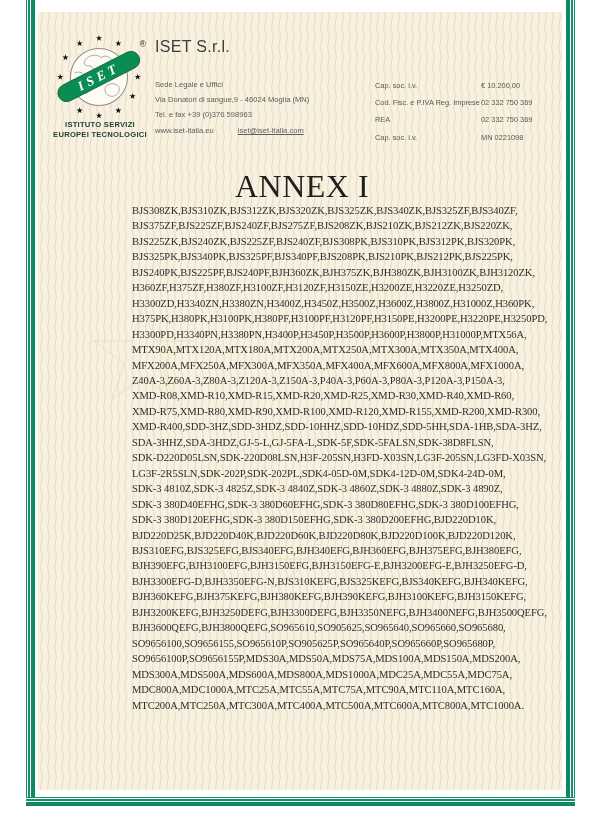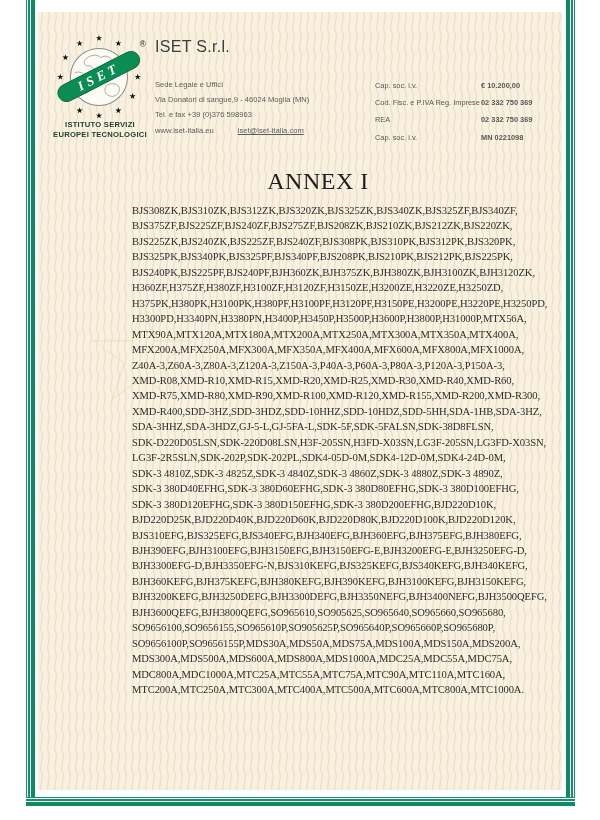--- a/index.html
+++ b/index.html
@@ -24,25 +24,25 @@
   
   .logo { position:absolute; left:46px; top:34px; width:106px; height:90px; }
   .logo-caption { position:absolute; left:28px; top:120px; width:144px; text-align:center;
     font-size:7.6px; font-weight:bold; color:#204235; letter-spacing:.25px; line-height:9.5px; }
   .company-name { position:absolute; left:155px; top:38px; font-size:16px; color:#3e3e3e; letter-spacing:.3px; }
   .addr { position:absolute; left:155px; top:77px; font-size:7.6px; color:#5c5c5c; }
   .addr div { height:15.2px; line-height:15.2px; white-space:nowrap; }
   .addr .email { text-decoration:underline; margin-left:22px; }
   .registry { position:absolute; left:347px; top:77px; font-size:7.4px; color:#575757; }
   .reg-row { position:relative; height:17.2px; line-height:17.2px; width:210px; white-space:nowrap;margin-left:28px; }
-  .reg-val { position:absolute; left:106px; top:0;font-weight:bold; }
+  .reg-val { position:absolute; left:106px; top:0; }
 
   
-  .annex-title { position:absolute; left:118px; top:168px; width:400px; text-align:center;
-    font-family:"Liberation Serif", serif; font-size:24px; color:#1f1f1f; letter-spacing:.5px; }
+  .annex-title { position:absolute; left:102px; top:168px; width:400px; text-align:center;
+    font-family:"Liberation Serif", serif; font-size:32px; color:#1f1f1f; letter-spacing:.5px; }
   .code-list { position:absolute; left:132px; top:203px; width:410px;
     font-family:"Liberation Serif", serif; font-size:10.6px; color:#2d2d2d; letter-spacing:-0.1px; }
   .code-line { height:15.46px; line-height:15.46px; white-space:nowrap; }
 </style>
 </head>
 <body>
 
 <div class="page">
 
   <div class="paper">
@@ -140,20 +140,21 @@
   </div>
 
   <div class="annex-title">ANNEX I</div>
   <div class="code-list">
       <div class="code-line">BJS308ZK,BJS310ZK,BJS312ZK,BJS320ZK,BJS325ZK,BJS340ZK,BJS325ZF,BJS340ZF,</div>
       <div class="code-line">BJS375ZF,BJS225ZF,BJS240ZF,BJS275ZF,BJS208ZK,BJS210ZK,BJS212ZK,BJS220ZK,</div>
       <div class="code-line">BJS225ZK,BJS240ZK,BJS225ZF,BJS240ZF,BJS308PK,BJS310PK,BJS312PK,BJS320PK,</div>
       <div class="code-line">BJS325PK,BJS340PK,BJS325PF,BJS340PF,BJS208PK,BJS210PK,BJS212PK,BJS225PK,</div>
       <div class="code-line">BJS240PK,BJS225PF,BJS240PF,BJH360ZK,BJH375ZK,BJH380ZK,BJH3100ZK,BJH3120ZK,</div>
       <div class="code-line">H360ZF,H375ZF,H380ZF,H3100ZF,H3120ZF,H3150ZE,H3200ZE,H3220ZE,H3250ZD,</div>
+      <div class="code-line">H3300ZD,H3340ZN,H3380ZN,H3400Z,H3450Z,H3500Z,H3600Z,H3800Z,H31000Z,H360PK,</div>
       <div class="code-line">H375PK,H380PK,H3100PK,H380PF,H3100PF,H3120PF,H3150PE,H3200PE,H3220PE,H3250PD,</div>
       <div class="code-line">H3300PD,H3340PN,H3380PN,H3400P,H3450P,H3500P,H3600P,H3800P,H31000P,MTX56A,</div>
       <div class="code-line">MTX90A,MTX120A,MTX180A,MTX200A,MTX250A,MTX300A,MTX350A,MTX400A,</div>
       <div class="code-line">MFX200A,MFX250A,MFX300A,MFX350A,MFX400A,MFX600A,MFX800A,MFX1000A,</div>
       <div class="code-line">Z40A-3,Z60A-3,Z80A-3,Z120A-3,Z150A-3,P40A-3,P60A-3,P80A-3,P120A-3,P150A-3,</div>
       <div class="code-line">XMD-R08,XMD-R10,XMD-R15,XMD-R20,XMD-R25,XMD-R30,XMD-R40,XMD-R60,</div>
       <div class="code-line">XMD-R75,XMD-R80,XMD-R90,XMD-R100,XMD-R120,XMD-R155,XMD-R200,XMD-R300,</div>
       <div class="code-line">XMD-R400,SDD-3HZ,SDD-3HDZ,SDD-10HHZ,SDD-10HDZ,SDD-5HH,SDA-1HB,SDA-3HZ,</div>
       <div class="code-line">SDA-3HHZ,SDA-3HDZ,GJ-5-L,GJ-5FA-L,SDK-5F,SDK-5FALSN,SDK-38D8FLSN,</div>
       <div class="code-line">SDK-D220D05LSN,SDK-220D08LSN,H3F-205SN,H3FD-X03SN,LG3F-205SN,LG3FD-X03SN,</div>

